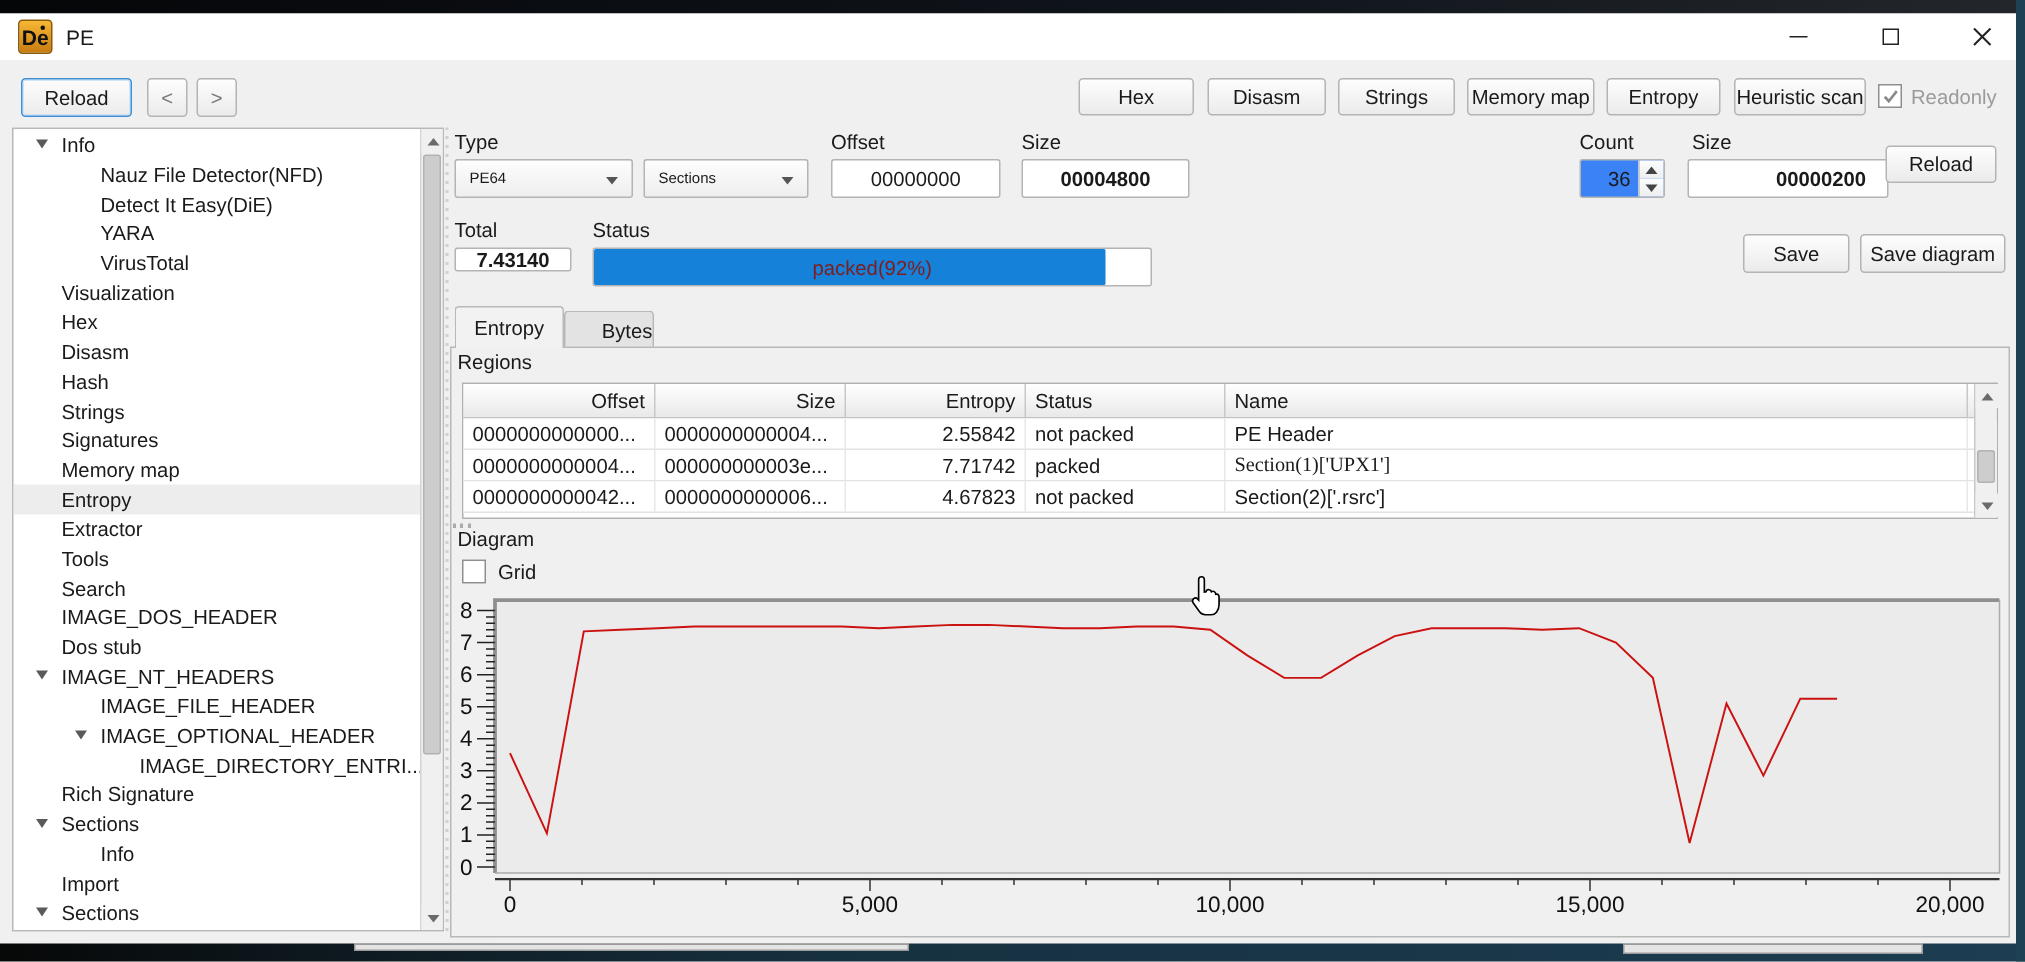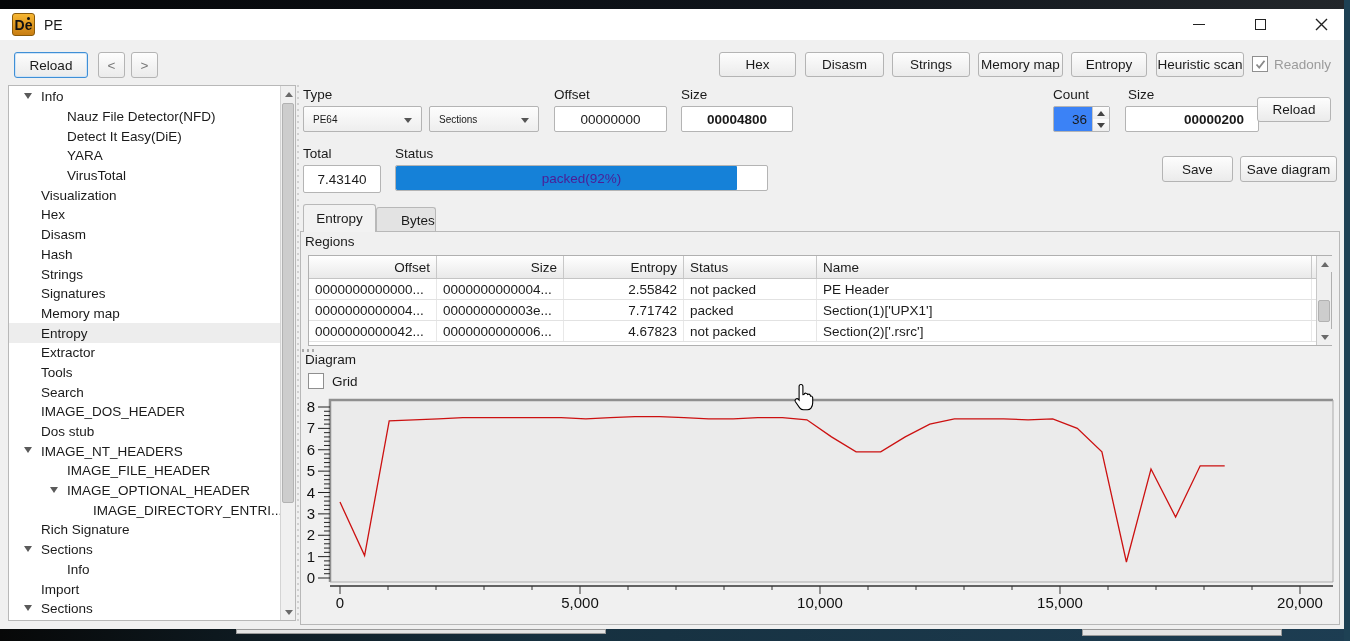--- a/index.html
+++ b/index.html
@@ -52,21 +52,21 @@
   .field { position:absolute; background:#fff; border:1px solid #b4b4b4; border-radius:2px; display:flex; align-items:center; justify-content:center; font-size:13.5px; }
   .field.bold { font-weight:bold; }
   .combo { position:absolute; background:linear-gradient(180deg,#fdfdfd,#eeeeee); border:1px solid #b4b4b4; border-radius:2px; display:flex; align-items:center; font-size:10px; padding-left:9px; }
   .combo .caret { position:absolute; right:9px; top:11px; width:0; height:0; border-left:4.5px solid transparent; border-right:4.5px solid transparent; border-top:5.5px solid #555; }
   .spin { position:absolute; background:#3b82f6; border:1px solid #b4b4b4; border-radius:2px; display:flex; }
   .spin .val { flex:1; display:flex; align-items:center; justify-content:flex-end; padding-right:5px; }
   .spin .arrows { width:17px; border-left:1px solid #c8c8c8; display:flex; flex-direction:column; }
   .spin .arrows > div { flex:1; display:flex; align-items:center; justify-content:center; background:linear-gradient(180deg,#fdfdfd,#eee); }
   .progress { position:absolute; background:#fff; border:1px solid #b4b4b4; border-radius:2px; overflow:hidden; }
   .progress .fill { position:absolute; left:0; top:0; bottom:0; border-radius:1px; }
-  .progress .ptext { position:absolute; inset:0; display:flex; align-items:center; justify-content:center; color:#4c1d95; font-size:13.5px; }
+  .progress .ptext { position:absolute; inset:0; display:flex; align-items:center; justify-content:center; color:#7f1d1d; font-size:13.5px; }
 
   
   .tab { position:absolute; border:1px solid #b8b8b8; border-bottom:none; border-radius:3px 3px 0 0; display:flex; align-items:center; justify-content:center; font-size:13.5px; }
   .tab.active { background:#f2f2f2; z-index:3; }
   .tab.inactive { background:#e3e3e3; z-index:1; }
   .tab-frame { position:absolute; left:300px; top:231px; width:1040px; height:394px; background:#f0f0f0; border:1px solid #b8b8b8; z-index:2; }
 
   
   .rtable { position:absolute; left:308px; top:255px; width:1024px; height:91px; background:#fff; border:1px solid #b0b0b0; z-index:4; }
   .rt-head { display:flex; height:23px; background:linear-gradient(180deg,#ffffff,#e9e9e9); border-bottom:1px solid #c4c4c4; }
@@ -289,21 +289,21 @@
       <div>
           <div class="tri-down" style="border-top-color:#444;"></div>
         </div>
     </div>
   </div>
   <div class="lbl" style="left:1128px;top:87px;">Size</div>
   <div class="field bold" style="left:1125px;top:106px;width:134px;height:26px;padding-left:44px;">00000200</div>
   <div class="btn" style="left:1257px;top:97px;width:74px;height:25px;">Reload</div>
 
   <div class="lbl" style="left:303px;top:146px;">Total</div>
-  <div class="field" style="left:303px;top:165px;width:78px;height:28px;">7.43140</div>
+  <div class="field" style="left:303px;top:165px;width:78px;height:16px;font-weight:bold;">7.43140</div>
   <div class="lbl" style="left:395px;top:146px;">Status</div>
   <div class="progress" style="left:395px;top:165px;width:373px;height:26px;">
     <div class="fill" id="progress-fill" style="width: 92%; background: linear-gradient(rgb(21, 129, 216), rgb(21, 129, 216));"></div>
     <div class="ptext">packed(92%)</div>
   </div>
   <div class="btn" style="left:1162px;top:156px;width:71px;height:26px;">Save</div>
   <div class="btn" style="left:1240px;top:156px;width:97px;height:26px;">Save diagram</div>
 
   <div class="tab active" style="left:303px;top:204px;width:73px;height:28px;">Entropy</div>
   <div class="tab inactive" style="left:376px;top:207px;width:60px;height:25px;padding-left:24px;">Bytes</div>
@@ -324,21 +324,21 @@
           <div class="rt-cell" style="width: 127px;">0000000000004...</div>
           <div class="rt-cell ralign" style="width: 120px;">2.55842</div>
           <div class="rt-cell" style="width: 133px;">not packed</div>
           <div class="rt-cell" style="width: 495px;">PE Header</div>
         </div>
         <div class="rt-row">
           <div class="rt-cell" style="width: 128px;">0000000000004...</div>
           <div class="rt-cell" style="width: 127px;">000000000003e...</div>
           <div class="rt-cell ralign" style="width: 120px;">7.71742</div>
           <div class="rt-cell" style="width: 133px;">packed</div>
-          <div class="rt-cell" style="width: 495px;">Section(1)['UPX1']</div>
+          <div class="rt-cell" style="width: 495px; font-family: Liberation Serif, serif;">Section(1)['UPX1']</div>
         </div>
         <div class="rt-row">
           <div class="rt-cell" style="width: 128px;">0000000000042...</div>
           <div class="rt-cell" style="width: 127px;">0000000000006...</div>
           <div class="rt-cell ralign" style="width: 120px;">4.67823</div>
           <div class="rt-cell" style="width: 133px;">not packed</div>
           <div class="rt-cell" style="width: 495px;">Section(2)['.rsrc']</div>
         </div>
       </div>
     <div class="vscroll" style="height:89px;">

